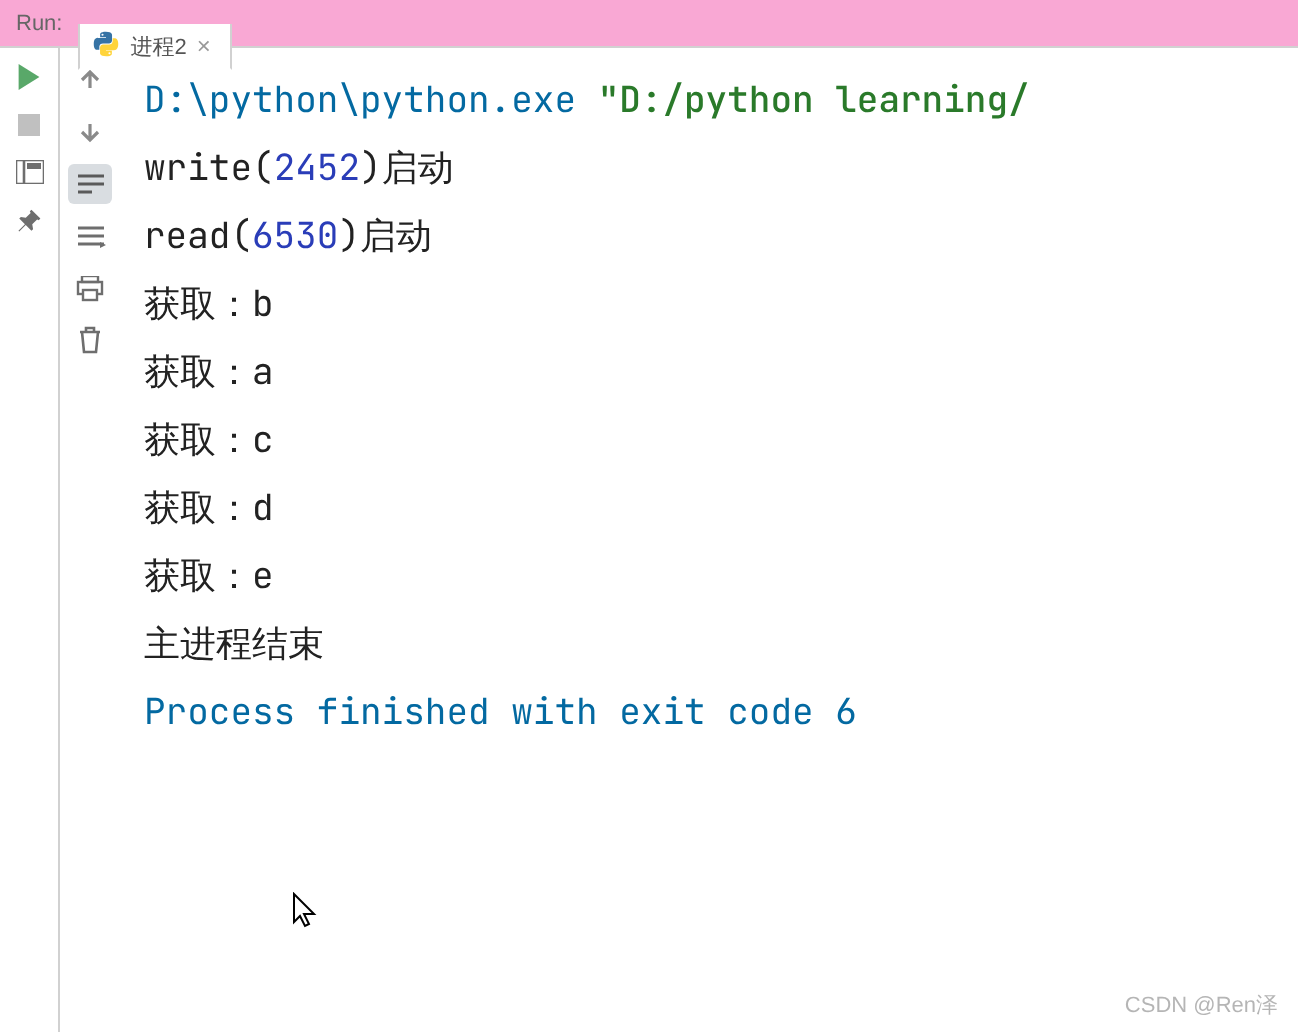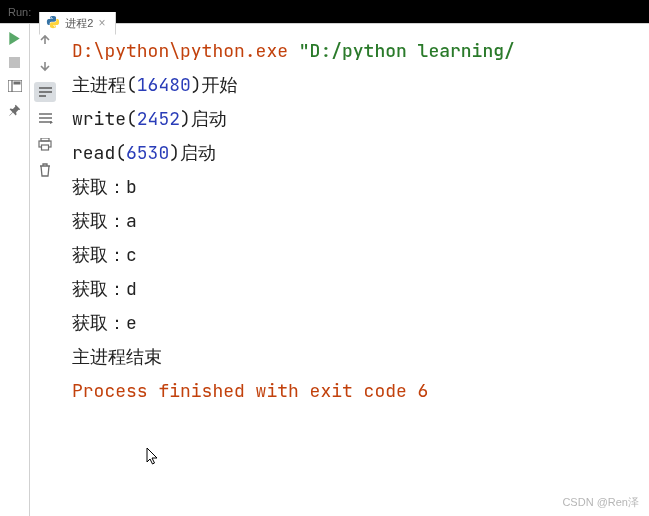--- a/index.html
+++ b/index.html
@@ -6,21 +6,21 @@
     body {
       width: 649px;
       height: 516px;
       background: #fff;
       font-family: "Segoe UI", Arial, sans-serif;
       overflow: hidden;
       position: relative;
     }
     .tabbar {
       height: 24px;
-      background: #000000;
+      background: #f9a8d4;
       border-bottom: 1px solid #d1d1d1;
       display: flex;
       align-items: stretch;
       font-size: 11px;
       color: #666;
     }
     .tab-label {
       padding: 0 8px;
       display: flex;
       align-items: center;
@@ -87,21 +87,21 @@
       flex: 1;
       padding: 10px 8px 8px 12px;
       font-family: "JetBrains Mono", "Consolas", "Microsoft YaHei", monospace;
       font-size: 18px;
       line-height: 34px;
       color: #222;
       overflow: hidden;
       white-space: nowrap;
       position: relative;
     }
-    .console .cmd { color: #c2410c; }
+    .console .cmd { color: #0369a1; }
     .console .str { color: #2a7a2a; font-weight: 500; }
     .console .kw  { color: #2a3db8; }
     .cursor-arrow {
       position: absolute;
       left: 86px;
       top: 420px;
       color: #222;
     }
     .watermark {
       position: absolute;
@@ -186,21 +186,20 @@
     </div>
     <div class="ico">
       <svg width="12" height="14" viewBox="0 0 12 14">
           <path fill="none" stroke="#6e6e6e" stroke-width="1.3" d="M1 3h10M4 3V1h4v2M2 3l1 10h6l1-10"></path>
         </svg>
     </div>
   </div>
 
   <div class="console">
     <div><span class="cmd">D:\python\python.exe </span><span class="str">"D:/python learning/</span></div>
-    <div><span>主进程(</span><span class="kw">16480</span><span>)开始</span></div>
     <div><span>write(</span><span class="kw">2452</span><span>)启动</span></div>
     <div><span>read(</span><span class="kw">6530</span><span>)启动</span></div>
     <div>获取：b</div>
     <div>获取：a</div>
     <div>获取：c</div>
     <div>获取：d</div>
     <div>获取：e</div>
     <div>主进程结束</div>
     <div> </div>
     <div><span class="cmd">Process finished with exit code 6</span></div>

